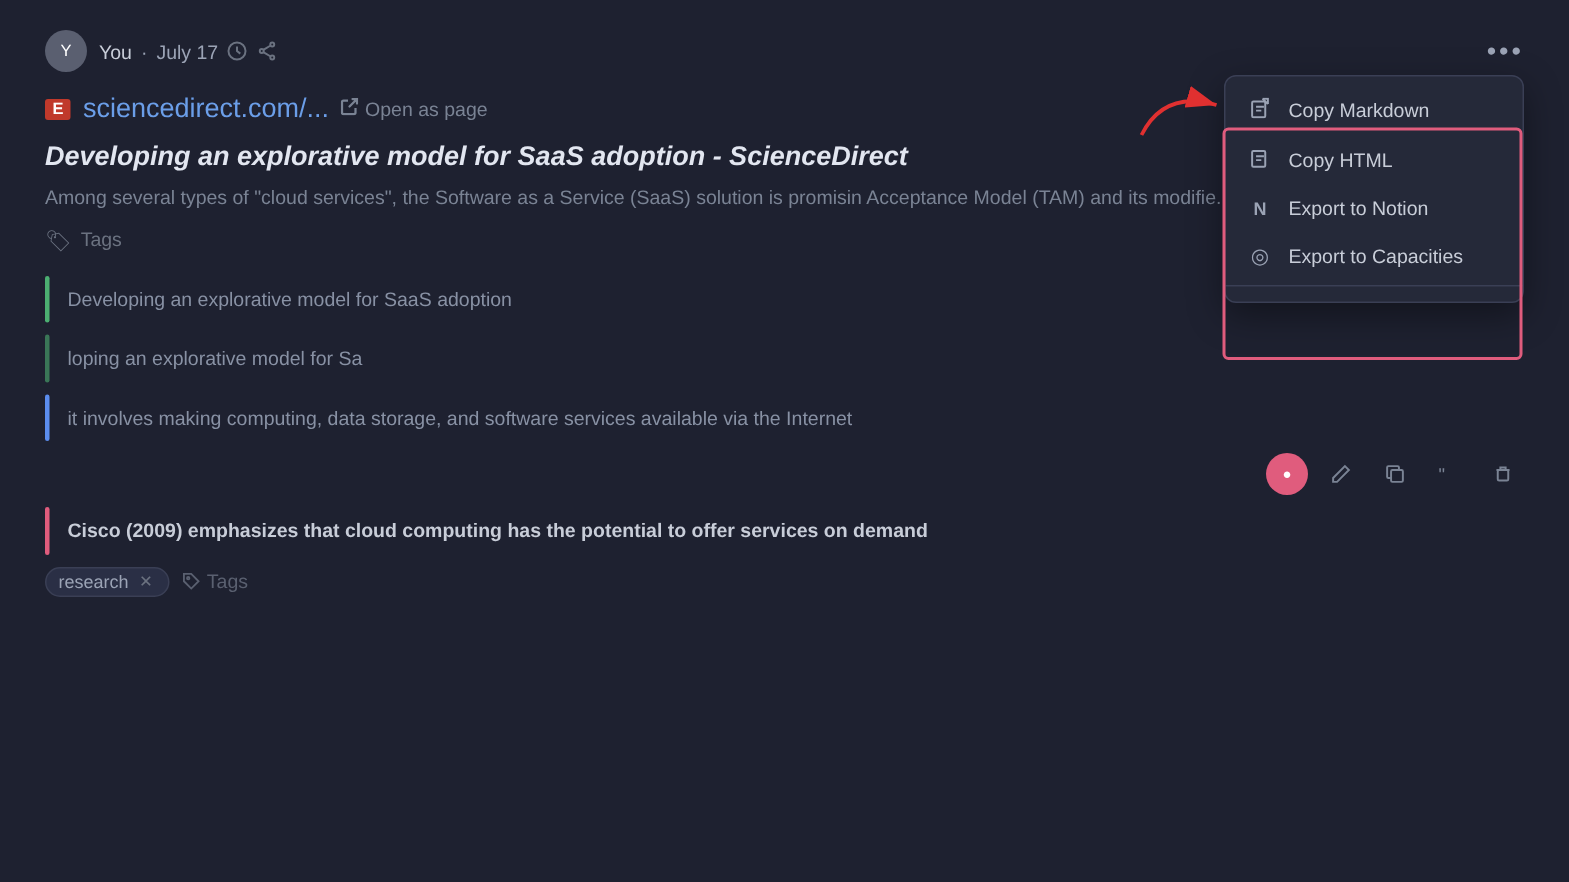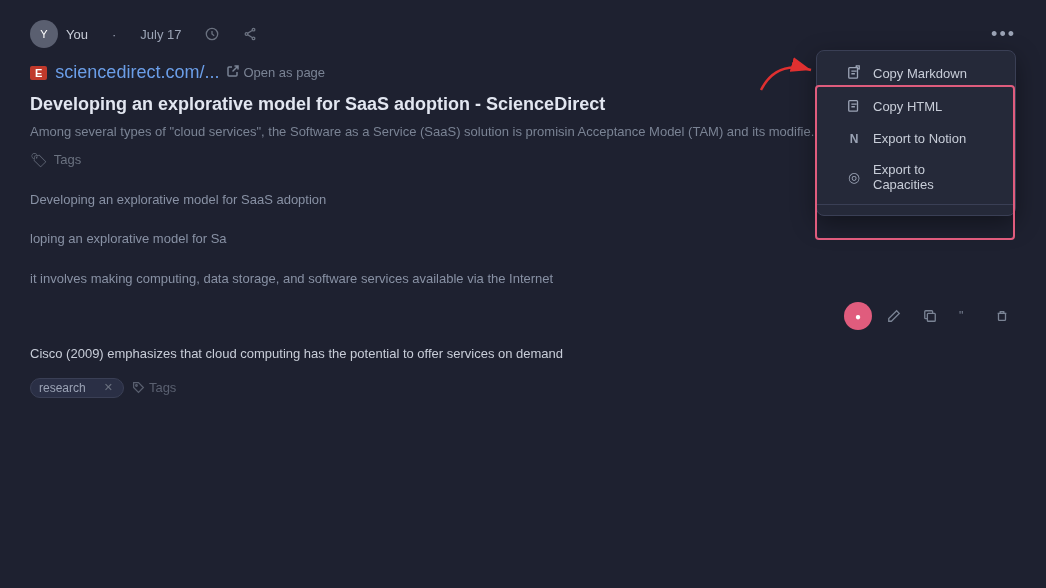--- a/index.html
+++ b/index.html
@@ -39,21 +39,21 @@
       background: #5a5f70;
       display: flex;
       align-items: center;
       justify-content: center;
       font-size: 11px;
       color: #fff;
     }
     .author-info {
       display: flex;
       align-items: center;
-      gap: 24px;
+      gap: 6px;
       font-size: 13px;
       color: #9ba3b5;
     }
     .author-name { color: #c8cdd8; font-weight: 500; }
     .icon-btn {
       cursor: pointer;
       color: #6b7280;
       font-size: 15px;
       display: flex;
       align-items: center;
@@ -94,20 +94,21 @@
     }
     .open-page-btn svg { width: 12px; height: 12px; }
 
     
     .article-title {
       font-size: 18px;
       font-weight: 600;
       color: #e2e6f0;
       margin-bottom: 6px;
       line-height: 1.3;
+      font-style: italic;
     }
     .article-desc {
       font-size: 13px;
       color: #7a8394;
       margin-bottom: 10px;
       line-height: 1.5;
     }
 
     
     .tags-row {
@@ -119,42 +120,41 @@
       font-size: 13px;
     }
     .tag-icon { font-size: 14px; }
 
     
     .quote-block {
       display: flex;
       align-items: stretch;
       margin-bottom: 8px;
       position: relative;
-      flex-direction: column;
     }
     .quote-bar {
       width: 3px;
       border-radius: 2px;
       margin-right: 12px;
       flex-shrink: 0;
     }
     .quote-bar.green { background: #4caf72; }
     .quote-bar.teal { background: #4caf72; opacity: 0.6; }
     .quote-bar.blue { background: #5b8dee; }
     .quote-bar.pink { background: #e05c7d; }
 
     .quote-text {
       font-size: 13px;
       color: #8891a4;
       padding: 6px 0;
       line-height: 1.5;
     }
     .quote-text.highlighted {
       color: #c8cdd8;
-      font-weight: 400;
+      font-weight: 700;
     }
 
     
     .action-icons-row {
       display: flex;
       justify-content: flex-end;
       gap: 8px;
       margin-bottom: 8px;
       margin-top: 4px;
     }
@@ -178,21 +178,21 @@
     
     .bottom-tags-row {
       display: flex;
       align-items: center;
       gap: 8px;
       margin-top: 8px;
     }
     .tag-chip {
       display: flex;
       align-items: center;
-      gap: 16px;
+      gap: 5px;
       background: #2a2f45;
       border: 1px solid #3a3f55;
       border-radius: 12px;
       padding: 2px 10px 2px 8px;
       font-size: 12px;
       color: #9ba3b5;
       cursor: pointer;
     }
     .tag-chip .chip-x {
       color: #6b7280;
@@ -217,21 +217,21 @@
       border-radius: 8px;
       padding: 6px 0;
       width: 200px;
       z-index: 100;
       box-shadow: 0 8px 24px rgba(0,0,0,0.4);
     }
     .dropdown-item {
       display: flex;
       align-items: center;
       gap: 10px;
-      padding: 8px 28px;
+      padding: 8px 14px;
       font-size: 13px;
       color: #c8cdd8;
       cursor: pointer;
     }
     .dropdown-item.export-pdf {
       background: #2e3347;
       border: 1.5px solid #e05c7d;
       border-radius: 0;
     }
     .dropdown-item.delete {

